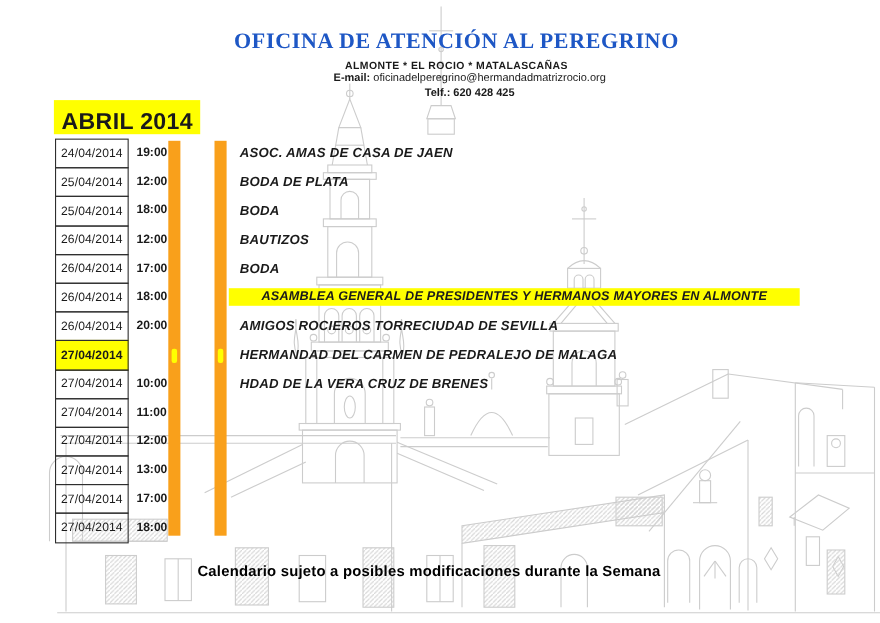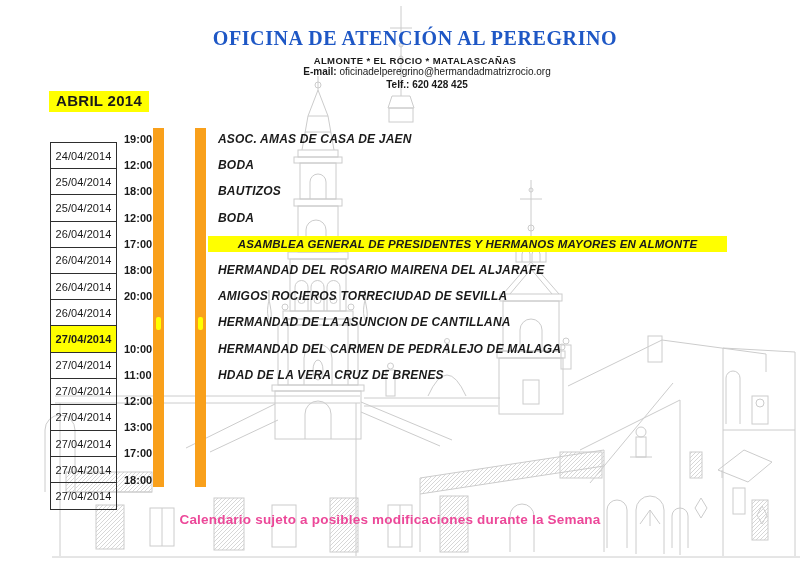--- a/index.html
+++ b/index.html
@@ -21,61 +21,61 @@
     font-size:20px; line-height:22px; letter-spacing:0.6px; color:var(--title-blue);
   }
   .subtitle { margin-top:6px; font-size:9.5px; line-height:11px; font-weight:bold; letter-spacing:0.4px; }
   .contact  { font-size:10px; line-height:12.5px; }
   .contact .lbl { font-weight:bold;margin-left:24px; }
   .phone { font-weight:bold; }
 
   
   .month-badge {
     position:absolute; left:49px; top:91px; z-index:3;
-    background:var(--yellow); font-weight:bold; font-size:15px; line-height:16px;
-    padding:2px 7px 3px 7px; letter-spacing:0.3px;
+    background:var(--yellow); font-weight:bold; font-size:21px; line-height:16px;
+    padding:12px 7px 3px 7px; letter-spacing:0.3px;
   }
 
   
   .obar { position:absolute; top:128px; width:11px; height:359px; background:var(--orange); z-index:1; }
   .obar.b1 { left:153px; } .obar.b2 { left:195px; }
   .notch { position:absolute; top:317px; width:5px; height:13px; background:var(--yellow); border-radius:2px; z-index:2; }
   .notch.n1 { left:156px; } .notch.n2 { left:198px; }
 
   
   .col { position:absolute; top:126px; z-index:2; }
   .col-dates  { left:50px;  width:67px; }
   .col-times  { left:122px; width:44px; }
   .col-events { left:218px; width:582px; }
   .date-cell {
     height:27.2px; margin-top:-1px; border:1px solid #2e2e2e;
     display:flex; align-items:center; justify-content:center;
     font-size:11px; letter-spacing:0.1px; background:transparent;
   }
-  .date-cell:first-child { margin-top:16px; }
+  .date-cell:first-child { margin-top:0; }
   .date-cell.hl { background:var(--yellow); font-weight:bold; }
   .time-cell {
     height:26.2px; display:flex; align-items:center;
     font-size:11px; font-weight:bold; padding-left:2px;
   }
   .event-cell {
     height:26.2px; display:flex; align-items:center;
     font-size:12px; font-weight:bold; font-style:italic;
     letter-spacing:0.2px; white-space:nowrap;
   }
   .event-cell .band {
     position:relative; left:-10px; width:519px; height:16px;
     background:var(--yellow); display:flex; align-items:center; justify-content:center;
     font-size:11.5px;
   }
 
   
   .footer-note {
     position:absolute; left:0; top:512px; width:780px; text-align:center; z-index:3;
-    font-size:13.5px; font-weight:bold; letter-spacing:0.2px; color:#ec4899;
+    font-size:13.5px; font-weight:bold; letter-spacing:0.2px; color:#000000;
   }
 </style>
 </head>
 <body style="--title-blue: #1E57C5; --orange: #F9A01B; --yellow: #FFFF00; --gray: #CCCCCC;">
 
 <div class="page">
 
   <svg id="church-svg" viewBox="0 0 800 566" aria-hidden="true">
     <defs>
       <pattern id="hatch" width="4" height="4" patternUnits="userSpaceOnUse">
@@ -261,28 +261,27 @@
       <div class="time-cell"></div>
       <div class="time-cell">10:00</div>
       <div class="time-cell">11:00</div>
       <div class="time-cell">12:00</div>
       <div class="time-cell">13:00</div>
       <div class="time-cell">17:00</div>
       <div class="time-cell">18:00</div>
     </div>
   <div class="col col-events" id="col-events">
       <div class="event-cell">ASOC. AMAS DE CASA DE JAEN</div>
+      <div class="event-cell">BODA DE PLATA</div>
       <div class="event-cell">BODA</div>
       <div class="event-cell">BAUTIZOS</div>
       <div class="event-cell">BODA</div>
       <div class="event-cell">
         <div class="band">ASAMBLEA GENERAL DE PRESIDENTES Y HERMANOS MAYORES EN ALMONTE</div>
       </div>
-      <div class="event-cell">HERMANDAD DEL ROSARIO MAIRENA DEL ALJARAFE</div>
       <div class="event-cell">AMIGOS ROCIEROS TORRECIUDAD DE SEVILLA</div>
-      <div class="event-cell">HERMANDAD DE LA ASUNCION DE CANTILLANA</div>
       <div class="event-cell">HERMANDAD DEL CARMEN DE PEDRALEJO DE MALAGA</div>
       <div class="event-cell">HDAD DE LA VERA CRUZ DE BRENES</div>
     </div>
 
   <div class="footer-note">Calendario sujeto a posibles modificaciones durante la Semana</div>
 
 </div>
 
 </body></html>

